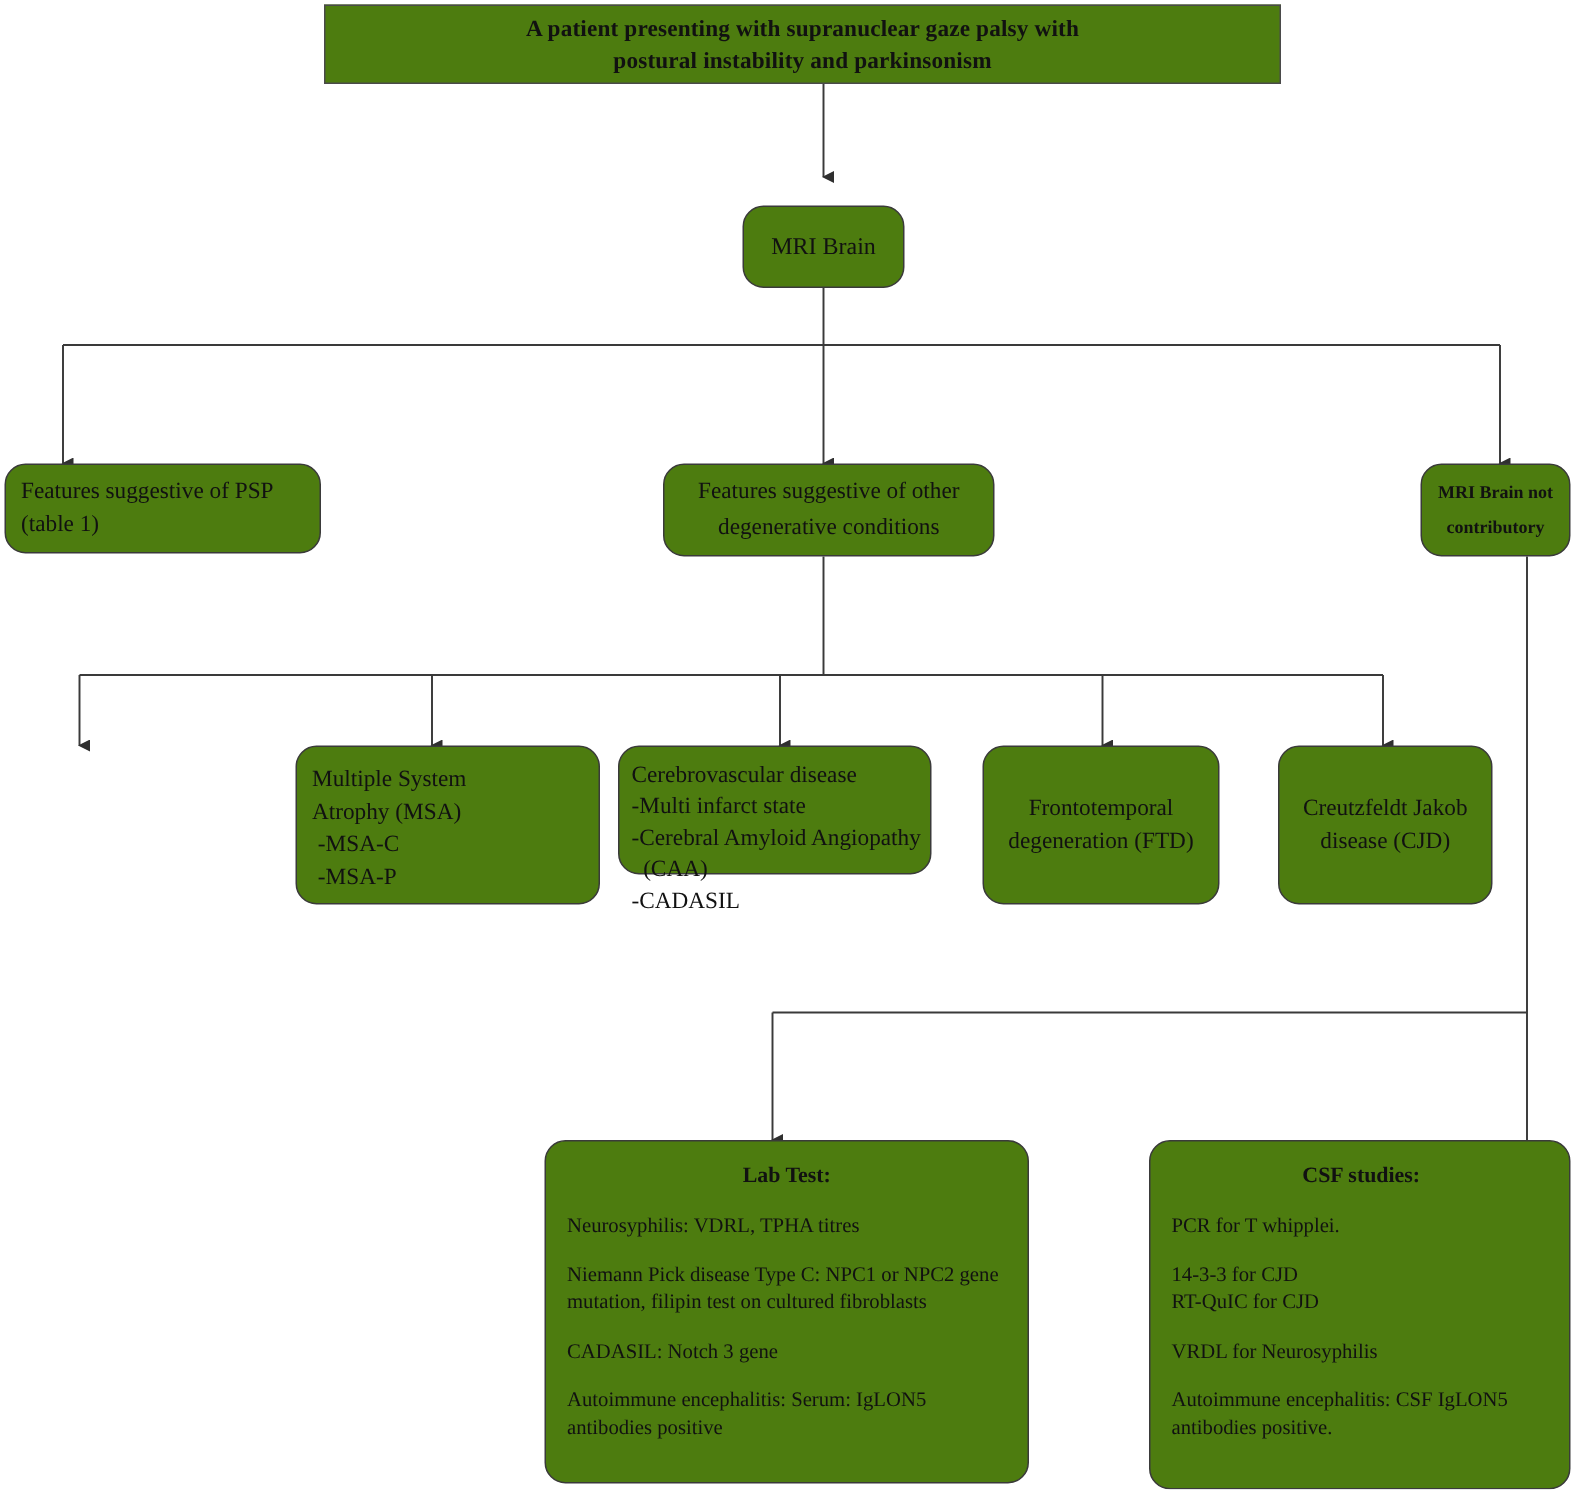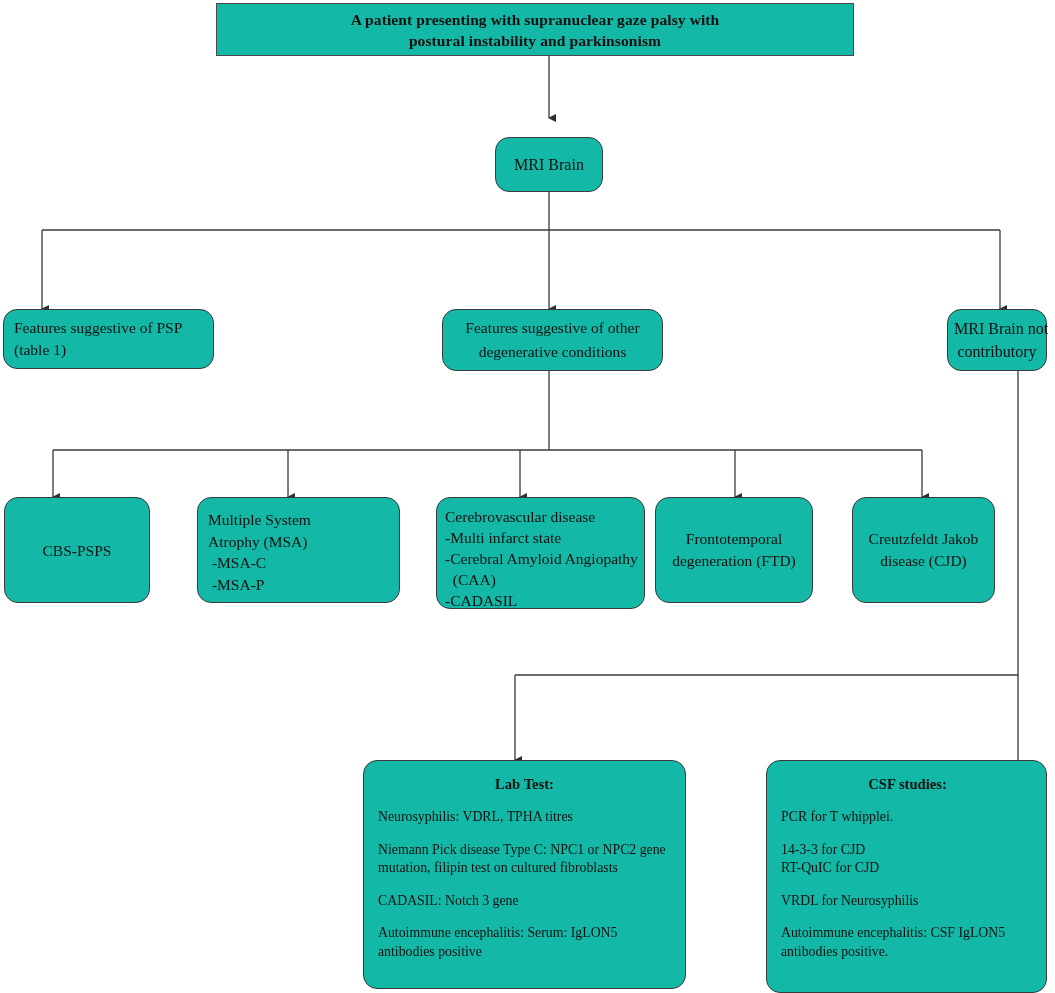--- a/index.html
+++ b/index.html
@@ -1,46 +1,46 @@
 <!DOCTYPE html>
 <html><head>
 <meta charset="utf-8">
 <style>
   html,body{margin:0;padding:0;background:#fff;}
   body{font-family:"Liberation Serif","DejaVu Serif",serif;color:#111;}
   #canvas{position:relative;width:1055px;height:993px;background:#fff;overflow:hidden;}
   svg.edges{position:absolute;left:0;top:0;width:1055px;height:993px;pointer-events:none;}
-  .node{position:absolute;box-sizing:border-box;border:1.4px solid #3a3a3a;background:#14b8a6;}
+  .node{position:absolute;box-sizing:border-box;border:1.4px solid #3a3a3a;background:#4d7c0f;}
   .node.rounded{border-radius:14px;}
   .node.sharp{border-radius:0;border-color:#4a4a4a;}
   .nd-inner{width:100%;height:100%;display:flex;flex-direction:column;justify-content:center;}
   .nd-inner.topalign{justify-content:flex-start;}
   .ln{display:block;white-space:pre;}
   .c{text-align:center;}
   .l{text-align:left;}
   .b{font-weight:bold;}
   
   #n-title{left:216px;top:3px;width:638px;height:53px;}
   #n-title .ln{font-size:15.5px;line-height:21px;letter-spacing:0.1px;}
   
   #n-mri{left:495px;top:118px;width:108px;height:55px;margin-top:19px;}
   #n-mri .ln{font-size:16px;line-height:20px;}
   
   #n-psp{left:3px;top:309px;width:211px;height:60px;padding:0 10px;}
   #n-psp .ln{font-size:15.5px;line-height:22px;}
   #n-other{left:442px;top:309px;width:221px;height:62px;padding:0 8px;}
   #n-other .ln{font-size:15.5px;line-height:24px;}
   #n-notcontrib{left:947px;top:309px;width:100px;height:62px;padding:0 6px;}
-  #n-notcontrib .ln{font-size:16px;line-height:23px;}
+  #n-notcontrib .ln{font-size:12px;line-height:23px;font-weight:bold;}
   
   #n-cbs{left:4px;top:497px;width:146px;height:106px;padding:0 8px;}
   #n-cbs .ln{font-size:15.5px;line-height:21px;}
   #n-msa{left:197px;top:497px;width:203px;height:106px;padding:11px 10px 0 10px;}
   #n-msa .ln{font-size:15.5px;line-height:21.5px;}
-  #n-cvd{left:436px;top:497px;width:209px;height:112px;padding:8px 8px 0 8px;}
+  #n-cvd{left:412px;top:497px;width:209px;height:86px;padding:8px 8px 0 8px;}
   #n-cvd .ln{font-size:15.5px;line-height:21px;}
   #n-ftd{left:655px;top:497px;width:158px;height:106px;padding:16px 8px;}
   #n-ftd .ln{font-size:15.5px;line-height:22px;}
   #n-cjd{left:852px;top:497px;width:143px;height:106px;padding:0 8px;}
   #n-cjd .ln{font-size:15.5px;line-height:22px;}
   
   #n-lab{left:363px;top:760px;width:323px;height:229px;padding:14px 14px 0 14px;}
   #n-csf{left:766px;top:760px;width:281px;height:233px;padding:14px 12px 0 14px;}
   .para{margin:0 0 14px 0;}
   .para .ln{font-size:13.8px;line-height:18.5px;}
@@ -106,25 +106,20 @@
     </div>
   </div>
 
   <div class="node rounded" id="n-notcontrib">
     <div class="nd-inner">
       <span class="ln c">MRI Brain not</span>
       <span class="ln c">contributory</span>
     </div>
   </div>
 
-  <div class="node rounded" id="n-cbs">
-    <div class="nd-inner">
-      <span class="ln c">CBS-PSPS</span>
-    </div>
-  </div>
 
   <div class="node rounded" id="n-msa">
     <div class="nd-inner topalign">
       <span class="ln l">Multiple System</span>
       <span class="ln l">Atrophy (MSA)</span>
       <span class="ln l"> -MSA-C</span>
       <span class="ln l"> -MSA-P</span>
     </div>
   </div>
 

